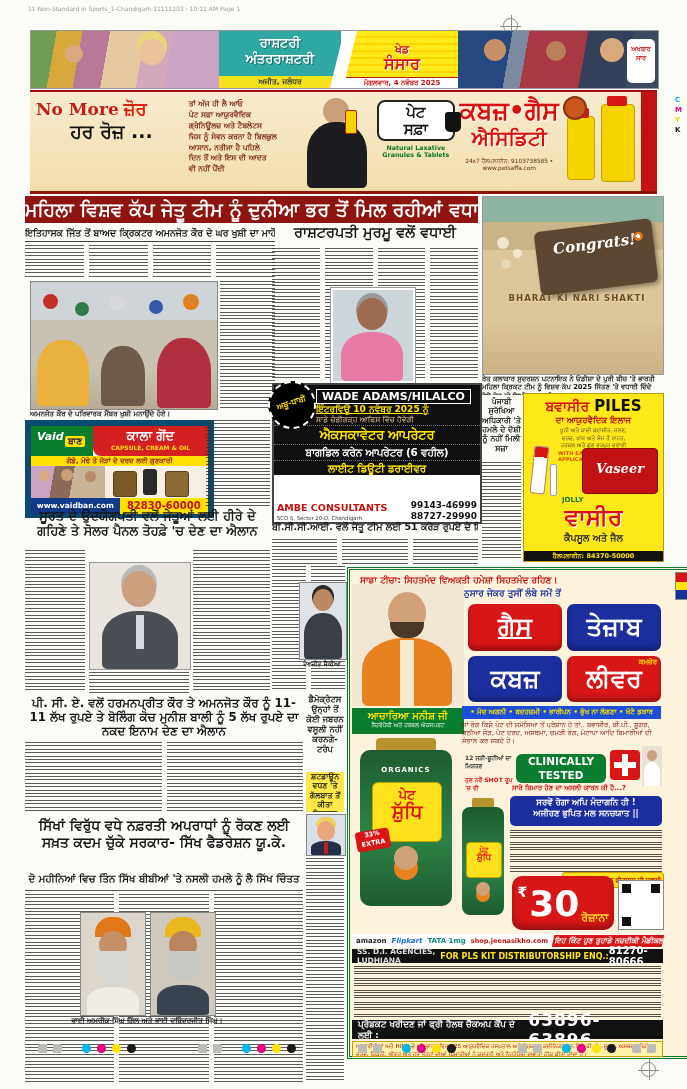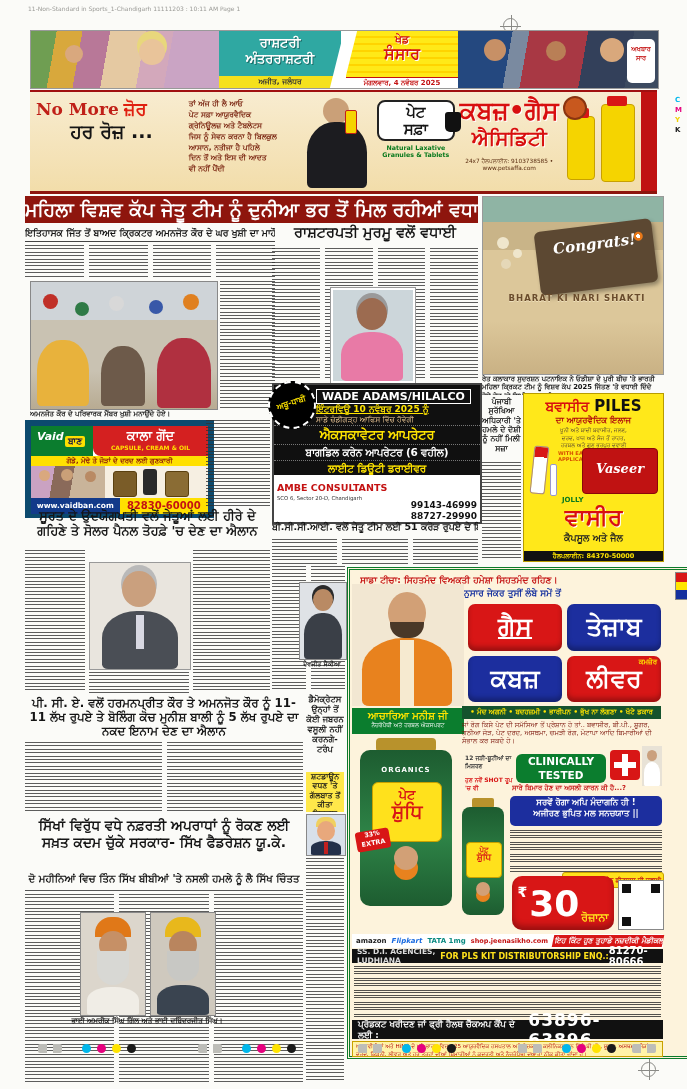--- a/index.html
+++ b/index.html
@@ -55,21 +55,21 @@
     <div style="width:122px;background:#2fa8a2;display:flex;flex-direction:column;">
       <div class="ctr" style="flex:1;color:#fff;font-weight:bold;font-size:13px;line-height:1.25;padding-top:4px;text-shadow:1px 1px 0 #1c6b67;">
         <div>ਰਾਸ਼ਟਰੀ</div>
         <div>ਅੰਤਰਰਾਸ਼ਟਰੀ</div>
       </div>
       <div class="ctr b" style="background:#f5e11c;color:#333;font-size:7.5px;padding:1px 0;">ਅਜੀਤ, ਜਲੰਧਰ</div>
     </div>
     <div style="width:13px;background:#fff;transform:skewX(-14deg);margin:0 -4px;z-index:1;"></div>
     <div style="width:112px;background:repeating-linear-gradient(180deg,#ffe918 0 5px,#ffd400 5px 7px);display:flex;flex-direction:column;z-index:0;">
       <div class="ctr" style="flex:1;color:#d41414;font-weight:bold;text-shadow:1px 1px 0 #fff;">
-        <div style="font-size:11px;padding-top:2px;">ਖੇਡ</div>
+        <div style="font-size:11px;padding-top:12px;">ਖੇਡ</div>
         <div style="font-size:16px;margin-top:-2px;">ਸੰਸਾਰ</div>
       </div>
       <div class="ctr b" style="background:#fff;color:#c41212;font-size:7px;padding:1px 0;border-top:1px solid #c41212;">ਮੰਗਲਵਾਰ, 4 ਨਵੰਬਰ 2025</div>
     </div>
     <div style="flex:1;background:linear-gradient(100deg,#24487f 0 26%,#7a8aa0 26% 34%,#a83844 34% 62%,#33405a 62% 84%,#3c4a60 84%);position:relative;">
       <span class="head" style="left:26px;top:8px;width:22px;height:22px;background:#c79066;"></span>
       <span class="head" style="left:88px;top:10px;width:20px;height:20px;background:#b97f56;"></span>
       <span class="head" style="left:142px;top:7px;width:24px;height:24px;background:#d9a87c;"></span>
       <div class="ctr" style="position:absolute;right:3px;top:8px;width:28px;height:38px;background:#fff;border-radius:5px;color:#c41212;font-weight:bold;font-size:6.5px;line-height:1.4;padding-top:6px;">
         <div>ਅਖਬਾਰ</div>
@@ -170,21 +170,21 @@
     <div class="abs ctr" style="left:-6px;top:-4px;width:44px;height:44px;background:#000;border:2px dashed #fff;border-radius:50%;transform:rotate(-18deg);font-size:8px;font-weight:bold;color:#ffe400;line-height:40px;">ਅਬੂ-ਧਾਬੀ</div>
     <div style="margin-left:42px;">
       <div class="b" style="font-size:11px;border:1px solid #fff;display:inline-block;padding:0 5px;margin-top:2px;">WADE ADAMS/HILALCO</div>
       <div class="b" style="font-size:9px;color:#ffe400;text-decoration:underline;">ਇੰਟਰਵਿਊ 10 ਨਵੰਬਰ 2025 ਨੂੰ</div>
       <div style="font-size:7.5px;color:#ffd6a0;">ਸਾਡੇ ਚੰਡੀਗੜ੍ਹ ਆਫਿਸ ਵਿੱਚ ਹੋਵੇਗੀ</div>
     </div>
     <div class="wadejob" style="font-size:13px;color:#ffe400;">ਐਕਸਕਾਵੇਟਰ ਆਪਰੇਟਰ</div>
     <div class="wadejob">ਬਾਗਡਿਲ ਕਰੇਨ ਆਪਰੇਟਰ (6 ਵਹੀਲ)</div>
     <div class="wadejob" style="color:#ffe400;">ਲਾਈਟ ਡਿਊਟੀ ਡਰਾਈਵਰ</div>
     <div class="wadejob">ਮੇਸਨ | ਸਟੀਲ ਫਿਕਸਰ | ਹੈਲਪਰ</div>
-    <div style="position:absolute;left:0;bottom:0;width:100%;background:#fff;color:#111;display:flex;align-items:flex-start;padding:1px 3px;box-sizing:border-box;">
+    <div style="position:absolute;left:0;bottom:0;width:100%;background:#fff;color:#111;display:flex;align-items:flex-end;padding:1px 3px;box-sizing:border-box;">
       <div style="flex:1;">
         <span class="b" style="color:#c41212;font-size:9.5px;">AMBE CONSULTANTS</span>
         <div style="font-size:5.3px;color:#333;">SCO 6, Sector 20-D, Chandigarh</div>
       </div>
       <div class="b" style="font-size:9px;text-align:right;line-height:1.15;margin-top:24px;">
         <div>99143-46999</div>
         <div>88727-29990</div>
       </div>
     </div>
   </div>
@@ -289,21 +289,21 @@
 
     <div class="abs" style="left:118px;top:34px;width:193px;height:98px;display:grid;grid-template-columns:1fr 1fr;grid-template-rows:1fr 1fr;gap:5px;">
       <div class="blk" style="background:#d81616;text-decoration:underline;">ਗੈਸ</div>
       <div class="blk" style="background:#1c2e9e;">ਤੇਜ਼ਾਬ</div>
       <div class="blk" style="background:#1c2e9e;">ਕਬਜ਼</div>
       <div class="blk" style="background:#d81616;">
         <span class="abs" style="right:4px;top:2px;font-size:7px;color:#ffe400;font-weight:bold;">ਕਮਜ਼ੋਰ</span>
         <span>ਲੀਵਰ</span>
       </div>
     </div>
-    <div class="abs ctr clip" style="left:112px;top:136px;width:199px;height:13px;background:#14532d;color:#ffe400;font-weight:bold;font-size:7px;line-height:13px;white-space:nowrap;">• ਮੰਦ ਅਗਨੀ • ਬਦਹਜ਼ਮੀ • ਭਾਰੀਪਨ • ਭੁੱਖ ਨਾ ਲੱਗਣਾ • ਖੱਟੇ ਡਕਾਰ</div>
+    <div class="abs ctr clip" style="left:112px;top:136px;width:199px;height:13px;background:#1d4ed8;color:#ffe400;font-weight:bold;font-size:7px;line-height:13px;white-space:nowrap;">• ਮੰਦ ਅਗਨੀ • ਬਦਹਜ਼ਮੀ • ਭਾਰੀਪਨ • ਭੁੱਖ ਨਾ ਲੱਗਣਾ • ਖੱਟੇ ਡਕਾਰ</div>
     <div class="abs clip" style="left:112px;top:151px;width:199px;height:31px;color:#7a1208;font-size:6.8px;line-height:1.2;">ਜਾਂ ਰੋਗ ਕਿਸੇ ਪੇਟ ਦੀ ਸਮੱਸਿਆ ਤੋਂ ਪ੍ਰੇਸ਼ਾਨ ਹੋ ਤਾਂ.. ਬਵਾਸੀਰ, ਬੀ.ਪੀ., ਸ਼ੂਗਰ, ਗਠੀਆ ਜੋੜ, ਪੇਟ ਦਰਦ, ਅਸਥਮਾ, ਚਮੜੀ ਰੋਗ, ਮੋਟਾਪਾ ਆਦਿ ਬਿਮਾਰੀਆਂ ਦੀ ਸੰਭਾਲ ਕਰ ਸਕਦੇ ਹੋ।</div>
 
     <div class="abs clip" style="left:115px;top:184px;width:48px;height:20px;color:#333;font-size:6px;font-weight:bold;">12 ਜੜੀ-ਬੂਟੀਆਂ ਦਾ ਮਿਸ਼ਰਣ</div>
     <div class="abs clip" style="left:115px;top:206px;width:48px;height:22px;color:#d81616;font-size:6px;font-weight:bold;">ਹੁਣ ਨਵੇਂ SHOT ਰੂਪ 'ਚ ਵੀ</div>
 
     <div class="abs ctr pre" style="left:166px;top:184px;width:90px;height:28px;background:#0b7d2e;border-radius:6px;color:#fff;font-weight:bold;font-size:10.5px;line-height:1.3;padding-top:1px;">CLINICALLY
 TESTED</div>
     <div class="abs" style="left:260px;top:180px;width:30px;height:30px;background:#d81616;border-radius:4px;">
       <span class="abs" style="left:12px;top:4px;width:6px;height:22px;background:#fff;"></span>
       <span class="abs" style="left:4px;top:12px;width:22px;height:6px;background:#fff;"></span>

